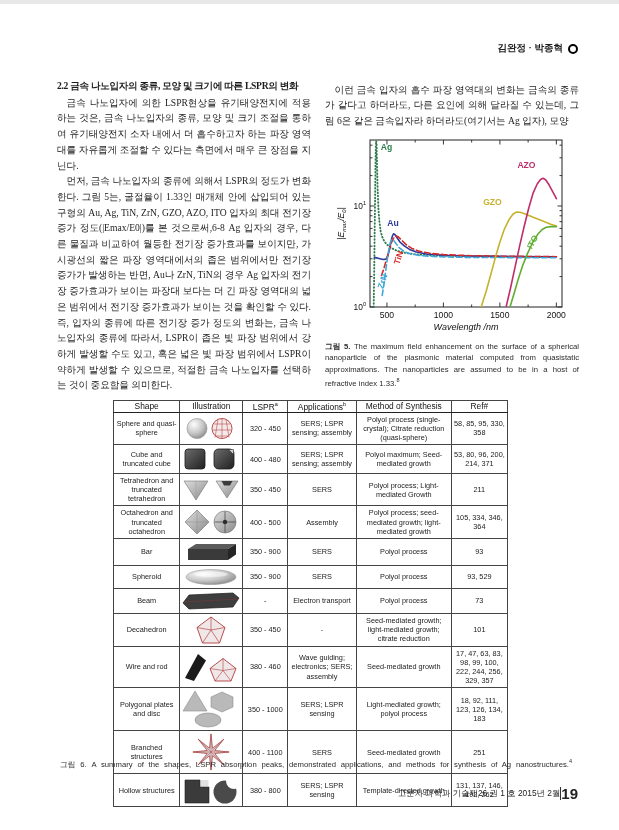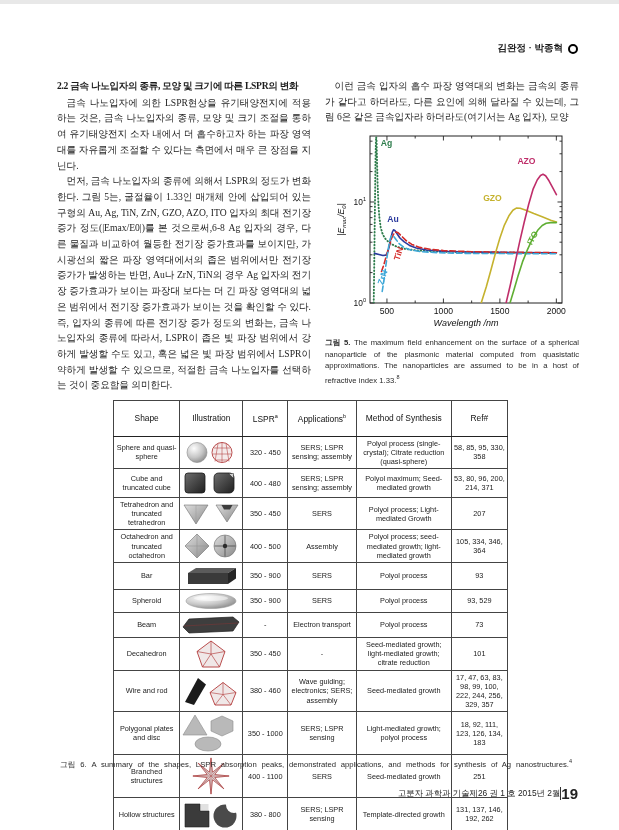--- a/index.html
+++ b/index.html
@@ -6,37 +6,37 @@
   .page{
     position:relative;width:619px;height:830px;background:#ffffff;
     margin:4px auto;overflow:hidden;
     font-family:"Liberation Serif","DejaVu Serif",serif;color:#1c1c1c;
   }
   
   .hdr{position:absolute;top:38px;right:41px;display:flex;align-items:center;gap:5px;
        font-family:"Liberation Sans","DejaVu Sans",sans-serif;font-weight:bold;font-size:9.5px;}
   .ring{display:inline-block;width:6px;height:6px;border:2.4px solid #000;border-radius:50%;}
   
-  .cols{position:absolute;left:57px;top:74px;width:522px;display:flex;gap:14px;}
+  .cols{position:absolute;left:57px;top:74px;width:522px;display:flex;gap:14px;align-items:center;}
   .col{width:254px;font-size:9.6px;line-height:15.7px;text-align:justify;}
   .col h3{margin:0 0 1px 0;font-size:9.6px;font-weight:bold;letter-spacing:-0.3px;}
   .col p{margin:0;text-indent:1em;}
   
   .fig5{margin-top:6px;}
   .fig5 svg{display:block;margin:0 auto;}
   .figcap{font-family:"Liberation Sans","DejaVu Sans",sans-serif;font-size:7.7px;line-height:11.6px;
           color:#2a2a2a;text-align:justify;margin-top:4px;}
   .figcap b{font-weight:bold;}
   .figcap sup{font-size:5.5px;}
   
   .tablewrap{position:absolute;left:113px;top:396px;width:395px;}
   table.ag{border-collapse:collapse;width:100%;border:1.4px solid #222;
            font-family:"Liberation Sans","DejaVu Sans",sans-serif;}
   table.ag th{border:1px solid #444;border-bottom:1.4px solid #222;font-size:8.4px;font-weight:normal;
-              padding:12px 2px;color:#111;}
+              padding:0 2px;color:#111;}
   table.ag td{border:1px solid #444;font-size:7.3px;line-height:1.25;text-align:center;
               padding:2px 2px;color:#222;}
   table.ag td svg{display:block;margin:0 auto;}
   table.ag sup{font-size:5.5px;}
   
   .cap6{position:absolute;left:60px;top:752px;width:512px;
         font-family:"Liberation Sans","DejaVu Sans",sans-serif;font-size:7.7px;line-height:11px;
         color:#2a2a2a;text-align:justify;text-align-last:justify;}
   .cap6 b{font-weight:normal;}
   .cap6 sup{font-size:5.5px;}
@@ -219,21 +219,21 @@
               <svg width="56" height="22" viewBox="0 0 56 22">
                 <polygon points="1,2 25,2 13,21" fill="url(#gMid)" stroke="#6f6f6f" stroke-width="0.6"></polygon>
                 <path d="M13 21 L13 2" stroke="#9a9a9a" stroke-width="0.5"></path>
                 <polygon points="33,2 55,2 44,19" fill="url(#gMid)" stroke="#6f6f6f" stroke-width="0.6"></polygon>
                 <polygon points="38.5,2 49.5,2 47,6.5 41,6.5" fill="#3c3c3c"></polygon>
               </svg>
             </td>
             <td>350 - 450</td>
             <td>SERS</td>
             <td>Polyol process; Light-mediated Growth</td>
-            <td>207</td>
+            <td>211</td>
           </tr>
           <tr>
             <td>Octahedron and truncated octahedron</td>
             <td>
               <svg width="54" height="26" viewBox="0 0 54 26">
                 <polygon points="13,1 25,13 13,25 1,13" fill="url(#gMid)" stroke="#6f6f6f" stroke-width="0.6"></polygon>
                 <path d="M13 1 L13 25 M1 13 L25 13" stroke="#8f8f8f" stroke-width="0.5" fill="none"></path>
                 <circle cx="41" cy="13" r="11" fill="url(#gMid)" stroke="#6a6a6a" stroke-width="0.6"></circle>
                 <path d="M41 2.5 L41 23.5 M30.5 13 L51.5 13" stroke="#3f3f3f" stroke-width="0.7"></path>
                 <circle cx="41" cy="13" r="2.2" fill="#2b2b2b"></circle>

